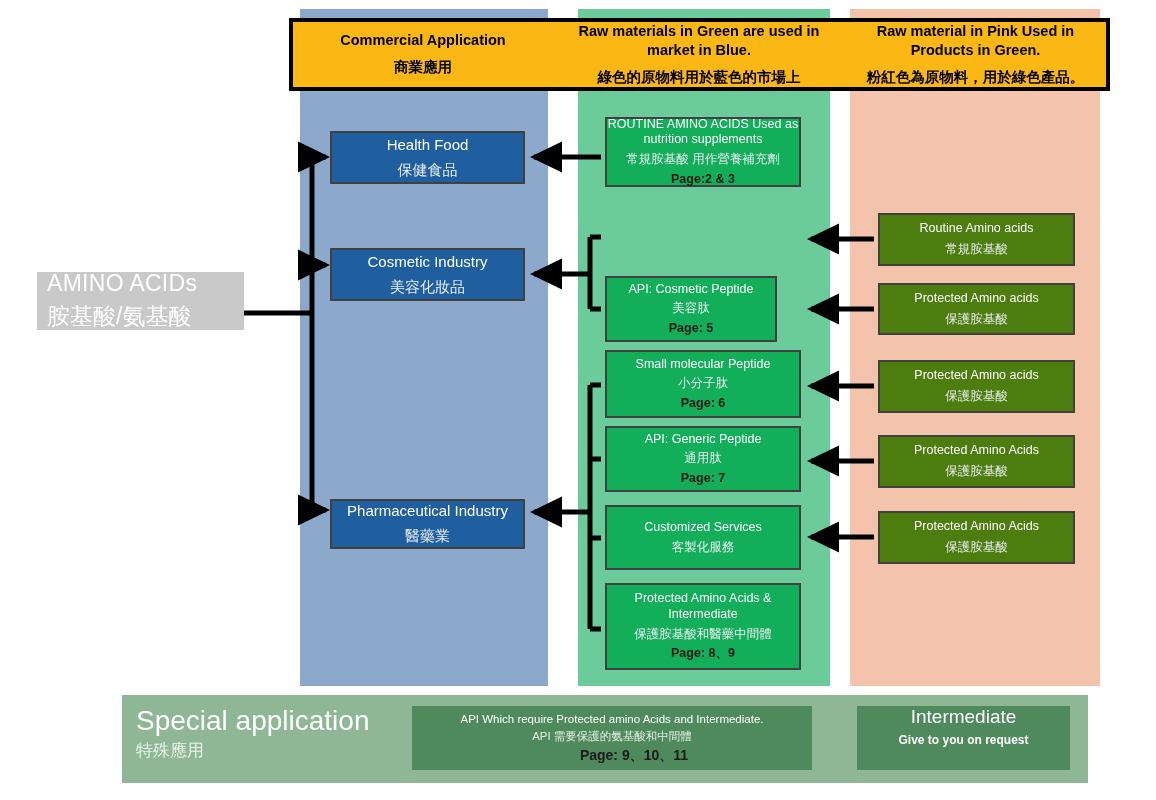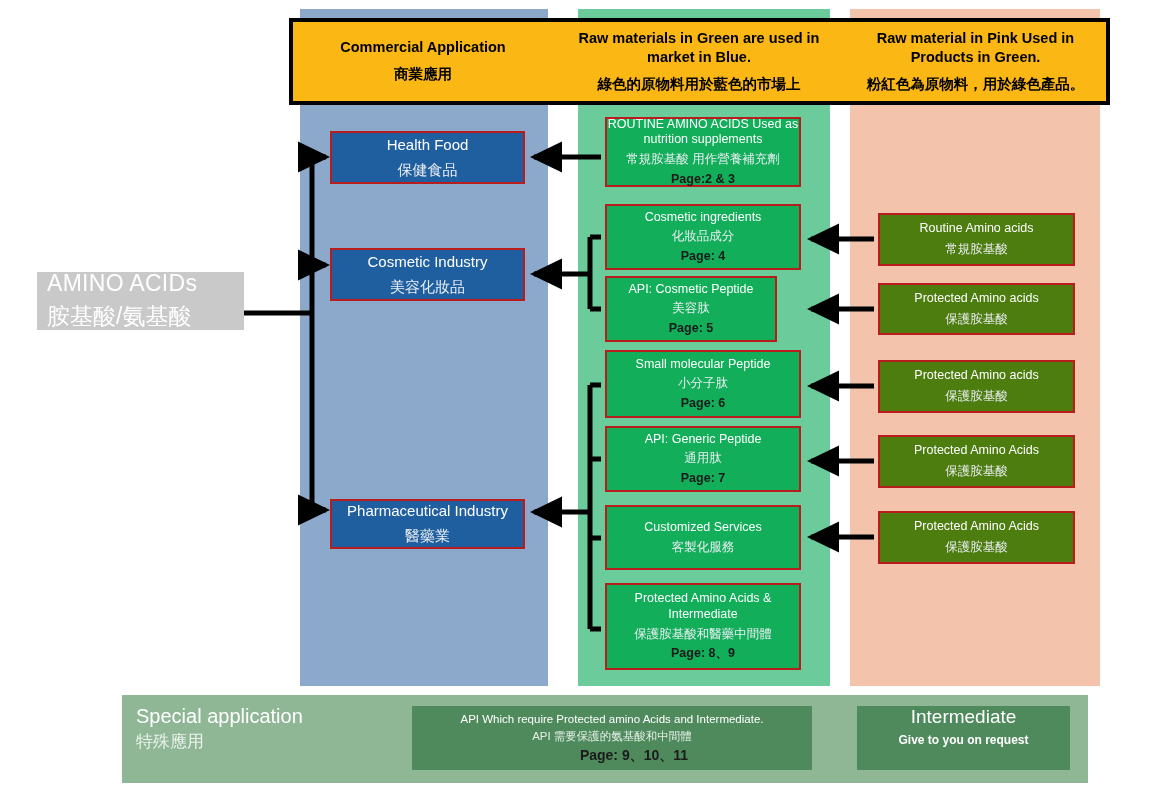--- a/index.html
+++ b/index.html
@@ -6,33 +6,33 @@
   body{width:1156px;height:800px;font-family:"Liberation Sans",sans-serif;overflow:hidden;}
   #stage{position:relative;width:1156px;height:800px;background:#fff;}
 
   
   .band{position:absolute;top:9px;}
   #band-blue  {left:300px;width:248px;height:677px;background:#8CA9CC;}
   #band-green {left:578px;width:252px;height:677px;background:#6BCB9B;}
   #band-pink  {left:850px;width:250px;height:677px;background:#F4C3AB;}
 
   
-  #banner{position:absolute;left:289px;top:18px;width:821px;height:87px;
+  #banner{position:absolute;left:289px;top:18px;width:821px;height:73px;
           background:#FBB713;border:4px solid #000;box-sizing:border-box;
           display:flex;align-items:stretch;}
   .banner-col{flex:1;display:flex;flex-direction:column;align-items:center;
               justify-content:center;color:#000;text-align:center;line-height:1.35;}
   .banner-col.c1{flex:0 0 260px;}
   .banner-col.c2{flex:0 0 292px;}
   .banner-col.c3{flex:0 0 261px;}
   .bn-en{font-size:14.5px;font-weight:bold;}
   .bn-zh{font-size:14.5px;font-weight:bold;margin-top:7px;}
 
   
-  .node{position:absolute;box-sizing:border-box;border:2px solid #b91c1c;
+  .node{position:absolute;box-sizing:border-box;border:2px solid #404040;
         display:flex;flex-direction:column;align-items:center;justify-content:center;
         text-align:center;line-height:1.25;}
   .node .en{color:#fff;}
   .node .zh{color:#E9EEF2;}
   .node .pg{color:#1a1a1a;font-weight:bold;}
 
   .blue-node{background:#1F5FA0;}
   .blue-node .en{font-size:15px;}
   .blue-node .zh{font-size:15px;margin-top:6px;}
 
@@ -50,21 +50,21 @@
          background:#C9C9C9;display:flex;flex-direction:column;
          align-items:flex-start;justify-content:center;padding-left:10px;
          box-sizing:border-box;}
   #amino .en{color:#fff;font-size:23px;letter-spacing:.3px;}
   #amino .zh{color:#fff;font-size:23px;margin-top:4px;}
 
   
   #special{position:absolute;left:122px;top:695px;width:966px;height:88px;
            background:#8FB796;}
   #special-title{position:absolute;left:14px;top:10px;}
-  #special-title .en{color:#ffffff;font-size:20px;}
+  #special-title .en{color:#ffffff;font-size:28px;}
   #special-title .zh{color:#EAF2EC;font-size:17px;margin-top:2px;}
   #special-api{position:absolute;left:290px;top:11px;width:400px;height:64px;
                background:#4F8A5C;display:flex;flex-direction:column;
                align-items:center;justify-content:center;text-align:center;line-height:1.45;}
   #special-api .l1{color:#fff;font-size:11.5px;}
   #special-api .l2{color:#E4EEE6;font-size:11.5px;}
   #special-api .l3{color:#1b1b1b;font-size:14px;font-weight:bold;padding-left:44px;}
   #special-inter{position:absolute;left:735px;top:11px;width:213px;height:64px;
                  background:#4F8A5C;display:flex;flex-direction:column;
                  align-items:center;justify-content:flex-start;text-align:center;}
@@ -114,25 +114,20 @@
   <div class="node blue-node" style="left:330px;top:483px;width:195px;height:50px;margin-top:16px;">
     <div class="en">Pharmaceutical Industry</div>
     <div class="zh">醫藥業</div>
   </div>
 
   <div class="node green-node" style="left:605px;top:117px;width:196px;height:70px;">
     <div class="en">ROUTINE AMINO ACIDS Used as nutrition supplements</div>
     <div class="zh">常規胺基酸 用作營養補充劑</div>
     <div class="pg">Page:2 &amp; 3</div>
   </div>
-  <div class="node green-node" style="left:605px;top:204px;width:196px;height:66px;">
-    <div class="en">Cosmetic ingredients</div>
-    <div class="zh">化妝品成分</div>
-    <div class="pg">Page: 4</div>
-  </div>
   <div class="node green-node" style="left:605px;top:276px;width:172px;height:66px;">
     <div class="en">API: Cosmetic Peptide</div>
     <div class="zh">美容肽</div>
     <div class="pg">Page: 5</div>
   </div>
   <div class="node green-node" style="left:605px;top:350px;width:196px;height:68px;">
     <div class="en">Small molecular Peptide</div>
     <div class="zh">小分子肽</div>
     <div class="pg">Page: 6</div>
   </div>

